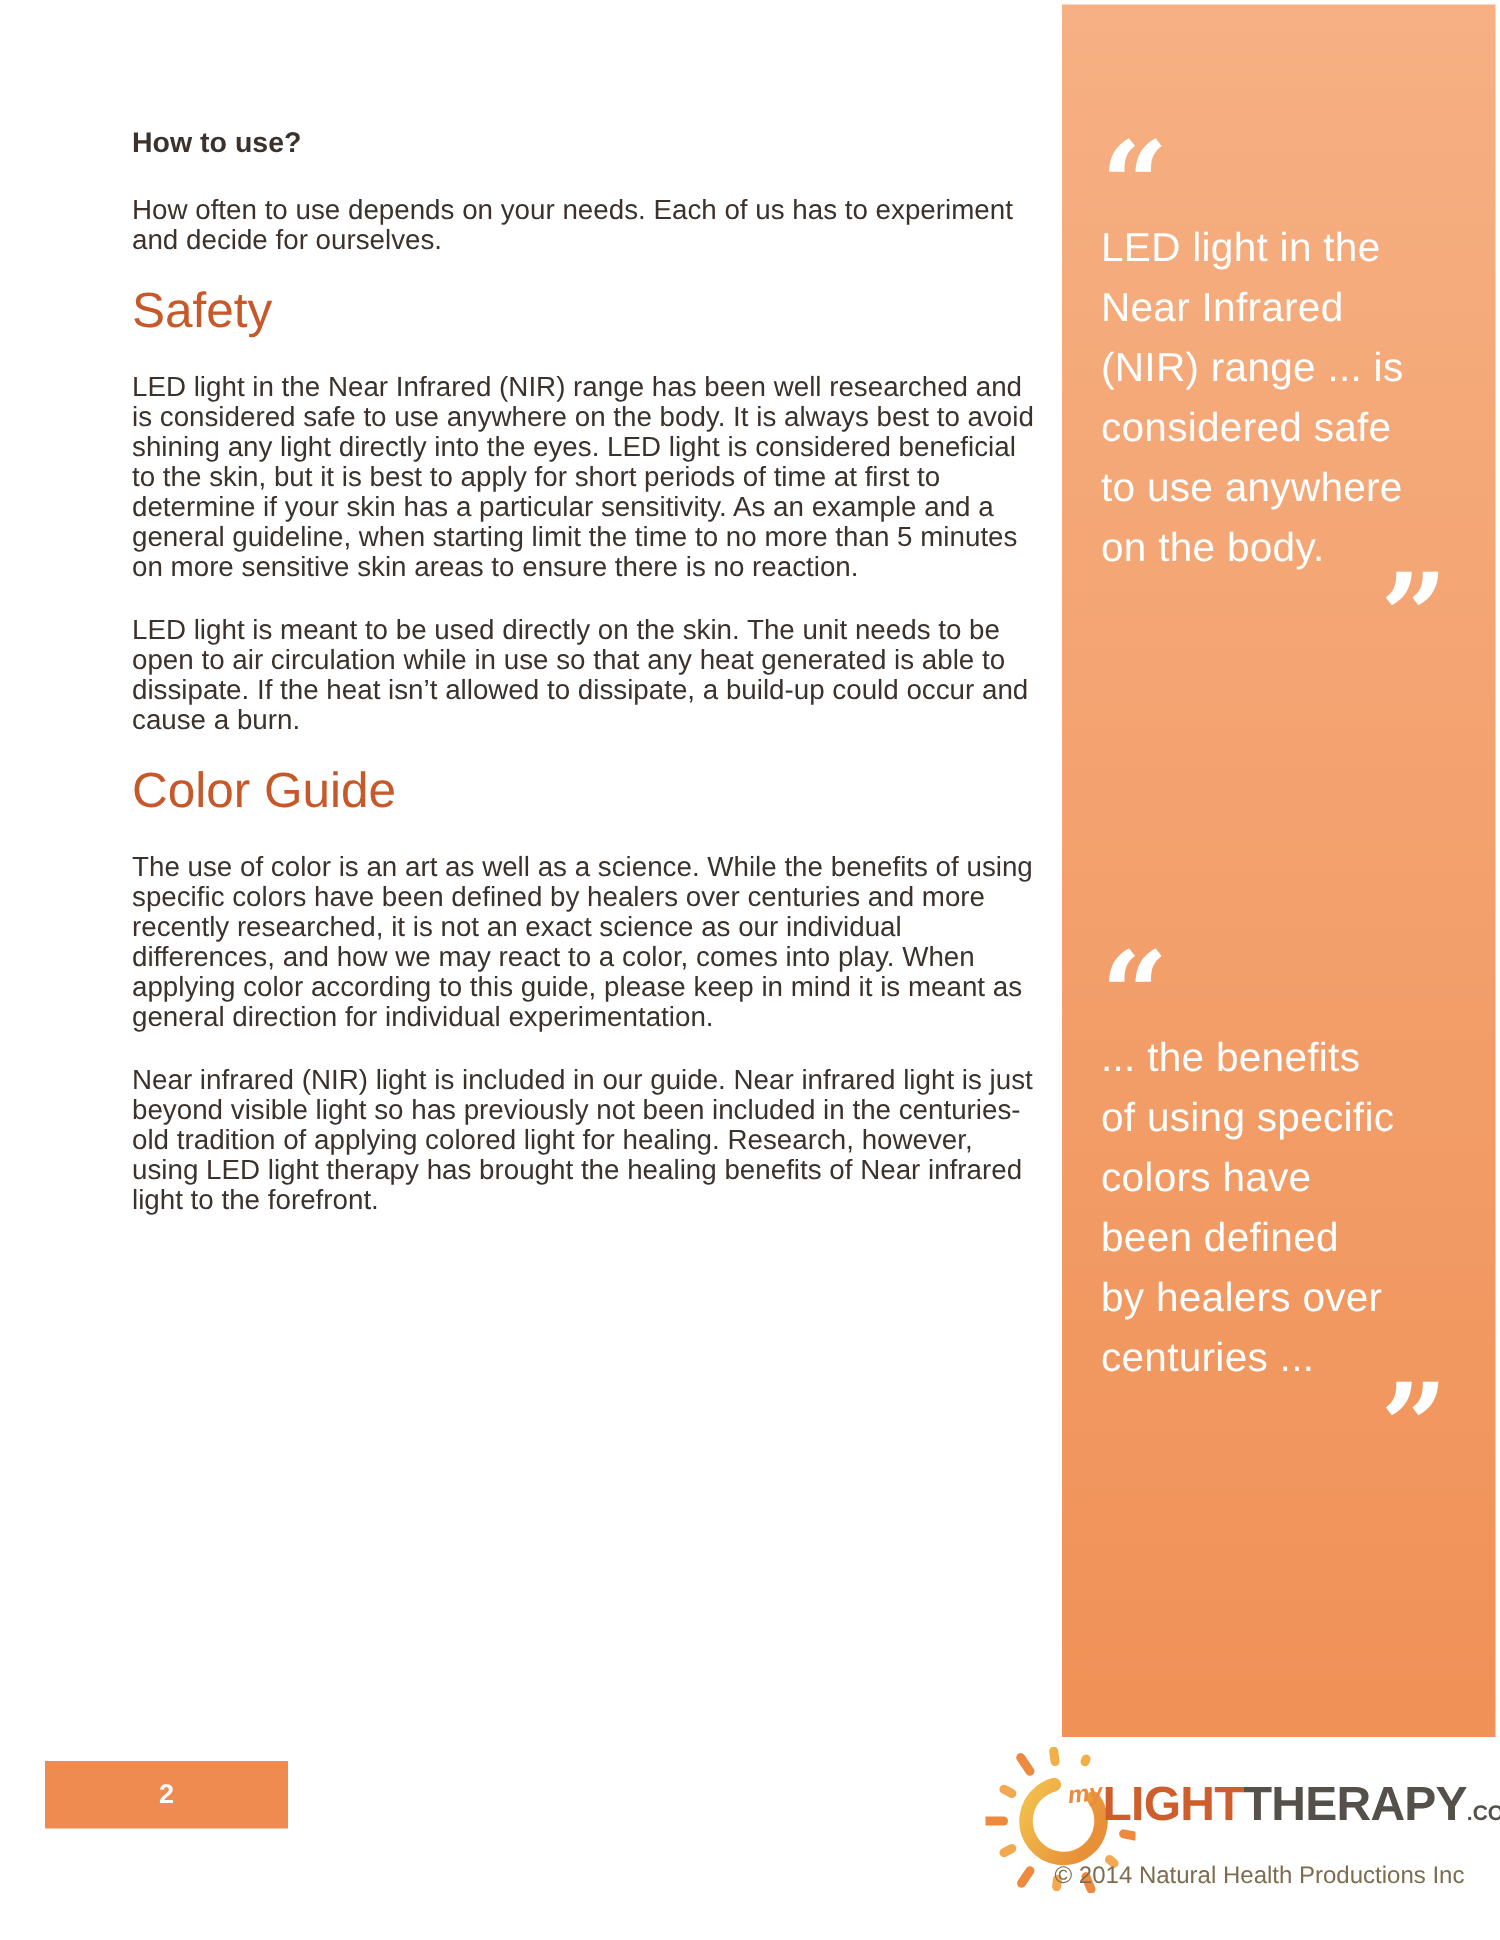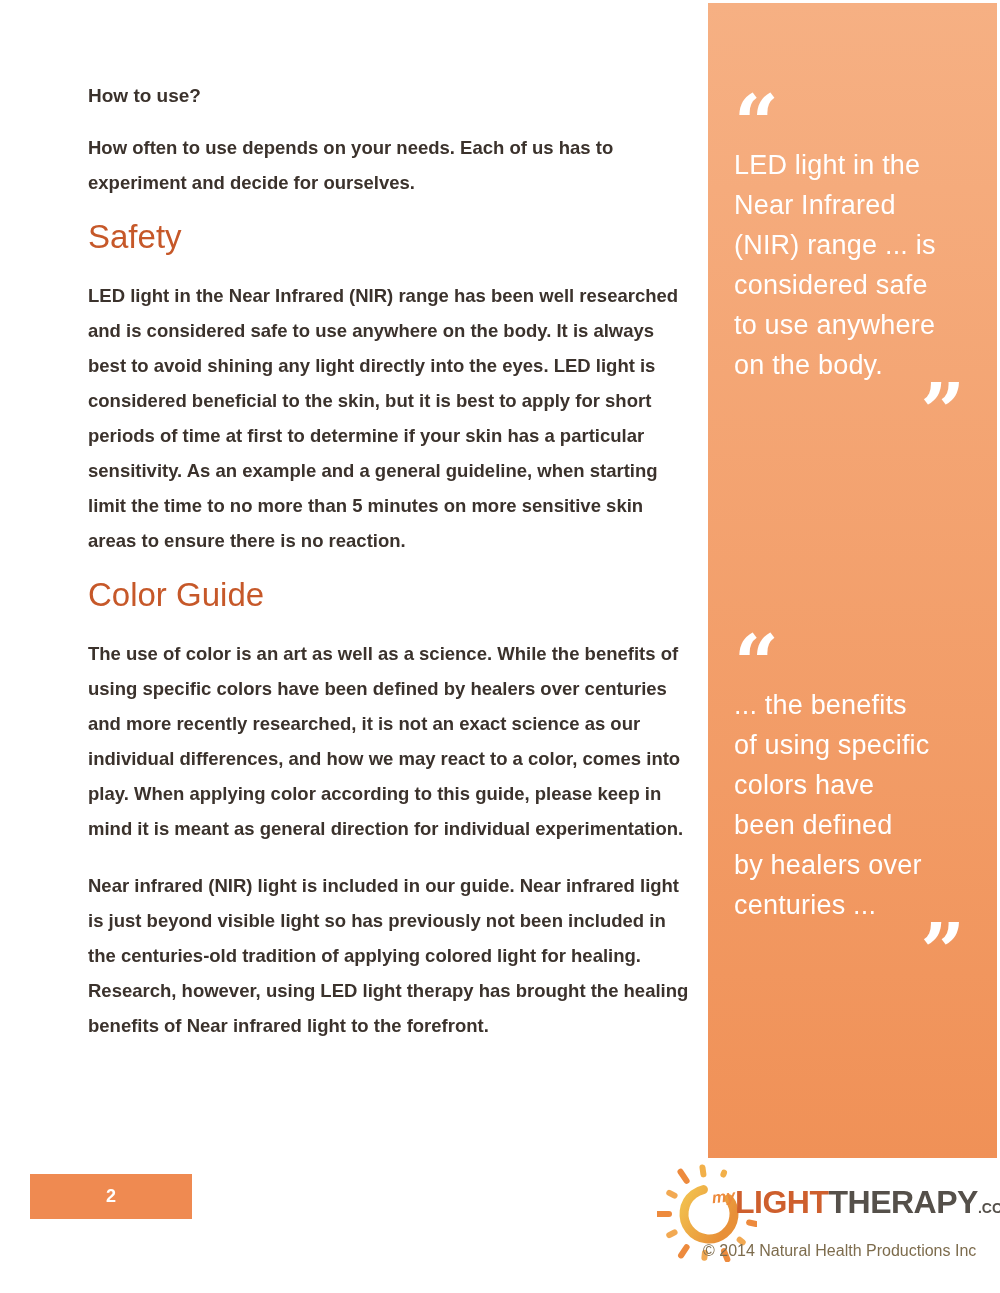--- a/index.html
+++ b/index.html
@@ -22,23 +22,22 @@
     background:#FFFFFF;overflow:hidden;
     font-family:"Liberation Sans",sans-serif;color:var(--body_text,#3B322C);
   }
   
   .article{position:absolute;left:88px;top:0;width:606px;}
   .intro-heading{
     margin-top:84px;font-size:19px;font-weight:bold;line-height:24px;
     color:var(--body_text,#3B322C);
   }
   .article p{
-    margin-top:22px;font-size:18.5px;line-height:35px;
+    margin-top:22px;font-size:18.5px;line-height:20px;
     color:var(--body_text,#3B322C);
-    font-weight:bold;
   }
   .section-heading{
     margin-top:18px;font-size:33px;font-weight:400;line-height:38px;
     color:var(--accent_heading,#C65829);
   }
   
   .sidebar{
     position:absolute;left:708px;top:3px;width:289px;height:1155px;
     background:linear-gradient(180deg,var(--sidebar_top,#F6B083) 0%,var(--sidebar_bottom,#F09157) 100%);
   }
@@ -87,20 +86,21 @@
 <body>
 
 <div class="page">
 
   <main class="article">
     <h3 class="intro-heading">How to use?</h3>
     <p>How often to use depends on your needs. Each of us has to experiment and decide for ourselves.</p>
 
     <h1 class="section-heading">Safety</h1>
     <p>LED light in the Near Infrared (NIR) range has been well researched and is considered safe to use anywhere on the body. It is always best to avoid shining any light directly into the eyes. LED light is considered beneficial to the skin, but it is best to apply for short periods of time at first to determine if your skin has a particular sensitivity. As an example and a general guideline, when starting limit the time to no more than 5 minutes on more sensitive skin areas to ensure there is no reaction.</p>
+    <p>LED light is meant to be used directly on the skin. The unit needs to be open to air circulation while in use so that any heat generated is able to dissipate. If the heat isn’t allowed to dissipate, a build-up could occur and cause a burn.</p>
 
     <h1 class="section-heading">Color Guide</h1>
     <p>The use of color is an art as well as a science. While the benefits of using specific colors have been defined by healers over centuries and more recently researched, it is not an exact science as our individual differences, and how we may react to a color, comes into play. When applying color according to this guide, please keep in mind it is meant as general direction for individual experimentation.</p>
     <p>Near infrared (NIR) light is included in our guide. Near infrared light is just beyond visible light so has previously not been included in the centuries-old tradition of applying colored light for healing. Research, however, using LED light therapy has brought the healing benefits of Near infrared light to the forefront.</p>
   </main>
 
   <aside class="sidebar">
     <blockquote class="pullquote q1">
       <div class="q-mark q-open">“</div>
       <div class="q-text">LED light in the

